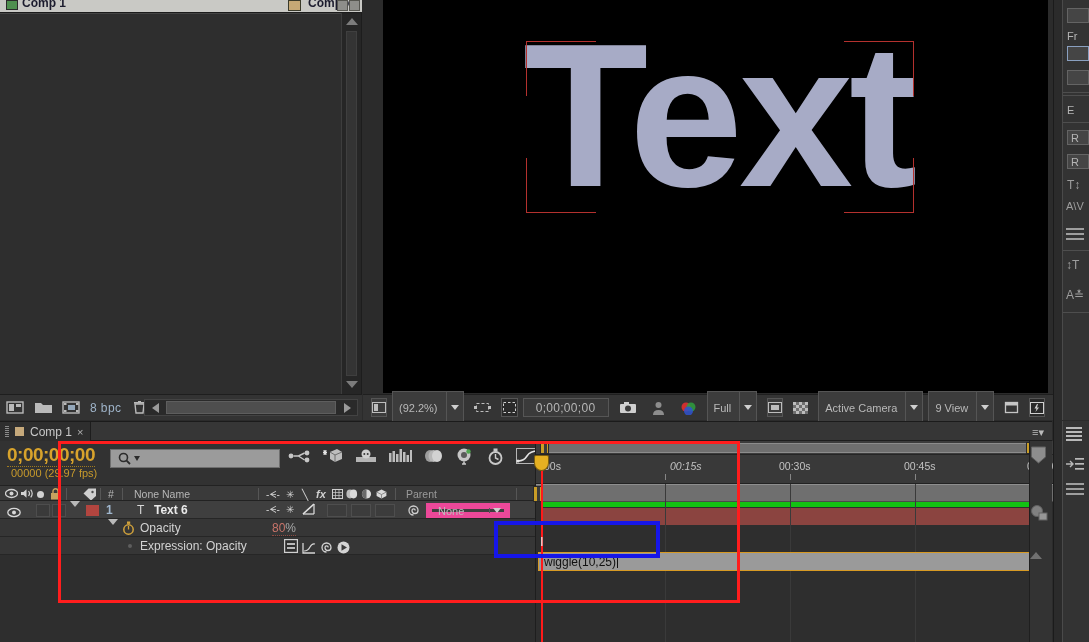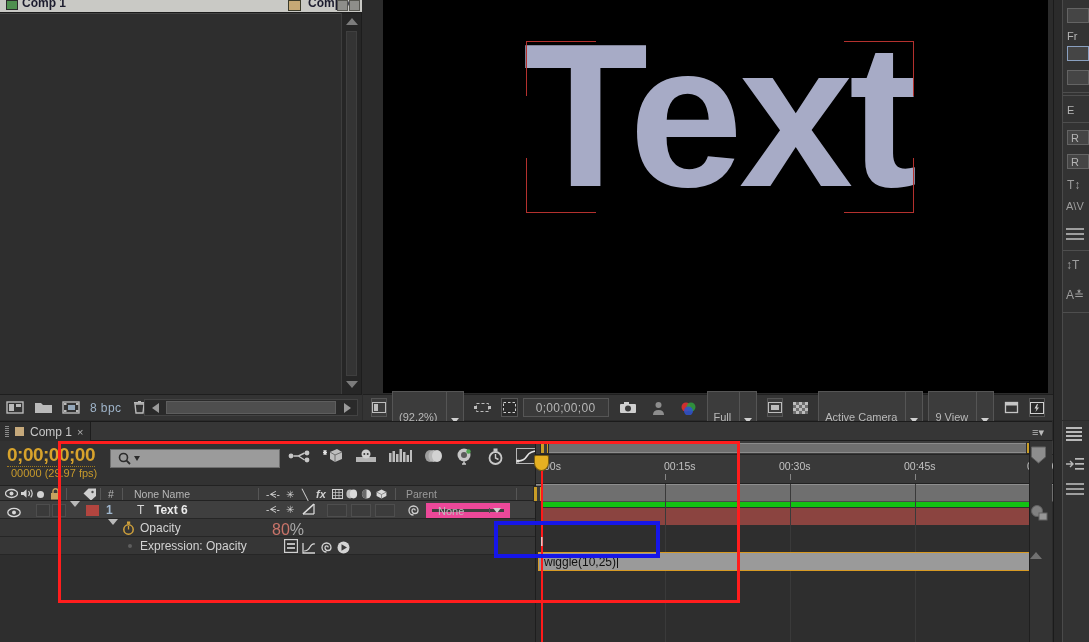--- a/index.html
+++ b/index.html
@@ -113,21 +113,21 @@
     display:flex; align-items:center; gap:5px; padding-left:8px;
   }
   .tb-btn{
     height:19px; background:#3c3c3c; border:1px solid #555;
     display:flex; align-items:center; justify-content:center;
     color:#b9b9b9; font-size:11px; padding:0 5px;
   }
   .tb-flat{ background:transparent; border:none; }
   .tb-combo{
     height:33px; background:#3c3c3c; border:1px solid #555;
-    display:flex; align-items:flex-end; color:#b9b9b9; font-size:11px;
+    display:flex; align-items:center; color:#b9b9b9; font-size:11px;
   }
   .tb-combo .lbl{ padding:0 8px 0 6px; white-space:nowrap; }
   .tb-combo .div{ width:1px; align-self:stretch; background:#555; }
   .tb-combo .arw{ width:16px; display:flex; align-items:center; justify-content:center; }
   .caret{ width:0;height:0;border-left:4px solid transparent;border-right:4px solid transparent;border-top:5px solid #cfcfcf; }
   .tc-field{
     height:19px; min-width:86px; background:#3a3a3a; border:1px solid #565656;
     color:#b6b6b6; font-size:12px; display:flex; align-items:center;
     justify-content:center; letter-spacing:.3px;
   }
@@ -194,21 +194,21 @@
   }
 
   .cell{ position:absolute; font-size:11.5px; color:#cfcfcf; top:2px; }
   .eye{ position:absolute; left:7px; top:3px; }
   .swbox{ position:absolute; top:3px; width:14px; height:13px; background:#3a3a3a; border:1px solid #4d4d4d; }
   .layer-color{ position:absolute; left:86px; top:4px; width:13px; height:11px; background:#b2453f; }
   .twirl{ width:0;height:0;border-left:5px solid transparent;border-right:5px solid transparent;border-top:6px solid #b9b9b9; }
   .layernum{ position:absolute; left:106px; top:2px; color:#9fb6cd; font-size:12px; font-weight:bold;}
   .layername{ position:absolute; left:154px; top:2px; color:#eaeaea; font-size:12px; font-weight:bold; }
   .propname{ position:absolute; left:140px; top:2px; color:#d2d2d2; font-size:12px; }
-  .propval{ position:absolute; left:272px; top:2px; color:#c9746a; font-size:16px; border-bottom:1px dotted #8c4a42; }
+  .propval{ position:absolute; left:272px; top:2px; color:#c9746a; font-size:12px; border-bottom:1px dotted #8c4a42; }
   .parentsel{
     position:absolute; left:426px; top:2px; width:84px; height:15px;
     background:#3f3f3f; border:6px solid #ec4899; display:flex; align-items:center;
     color:#bdbdbd; font-size:11px;
   }
   .parentsel .lbl{ flex:1; padding-left:6px; }
   .parentsel .arw{ width:15px; border-left:1px solid #585858; display:flex; align-items:center; justify-content:center;}
   .modebox{ position:absolute; top:3px; width:20px; height:13px; background:#3c3c3c; border:1px solid #4e4e4e; }
 
   
@@ -749,21 +749,21 @@
     <div class="tl-graph">
 
       <div class="tl-navbar">
         <div class="bar"></div>
         <div class="handle" style="left:4px;"></div>
         <div class="handle" style="right:18px;"></div>
       </div>
 
       <div class="tl-ruler">
         <span class="ruler-lbl" style="left:8px;">00s</span>
-        <span class="ruler-lbl" style="left:128px;">00:15s</span>
+        <span class="ruler-lbl" style="left:134px;font-style:italic;">00:15s</span>
         <span class="ruler-lbl" style="left:243px;">00:30s</span>
         <span class="ruler-lbl" style="left:368px;">00:45s</span>
         <span class="ruler-lbl" style="left:491px;">01:00</span>
         <span class="ruler-tick" style="left:129px;"></span>
         <span class="ruler-tick" style="left:254px;"></span>
         <span class="ruler-tick" style="left:379px;"></span>
       </div>
 
       <div class="tl-wa">
         <div class="handle" style="left:-3px;top:1px;height:16px;"></div>

